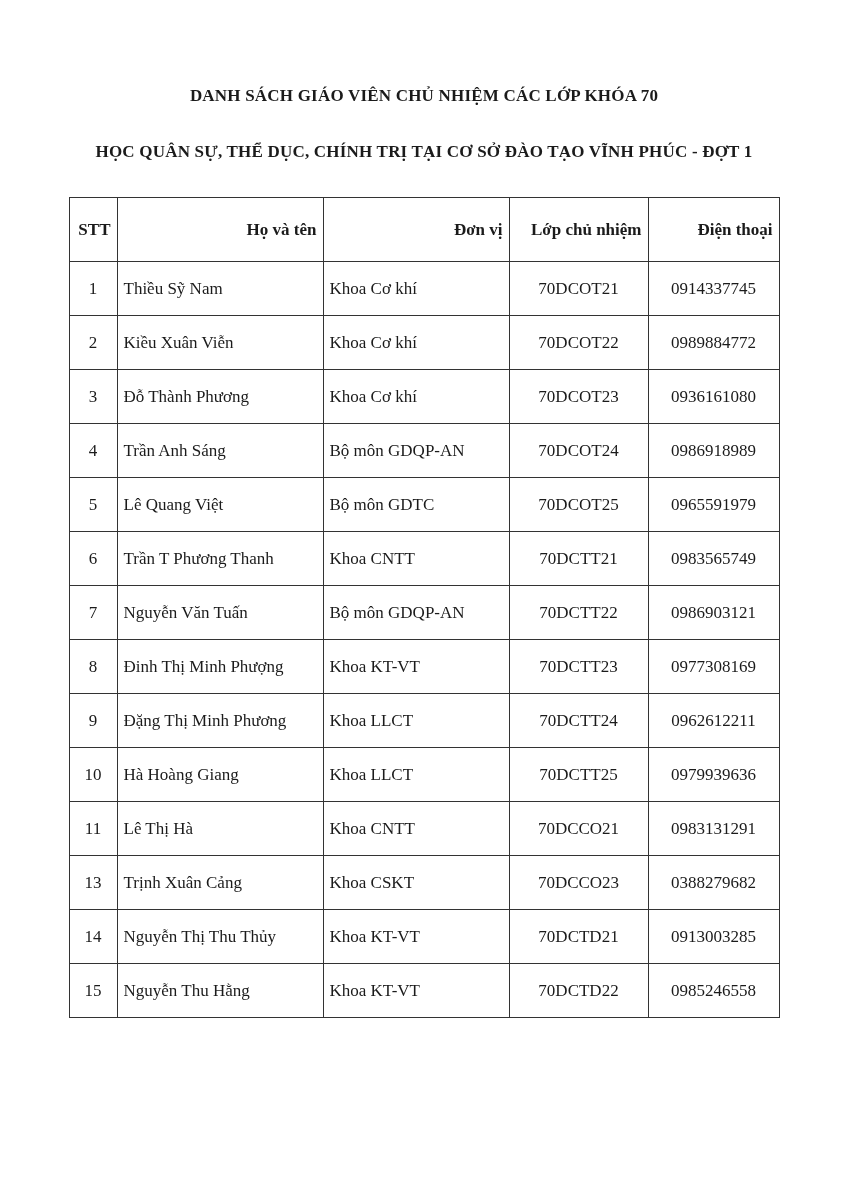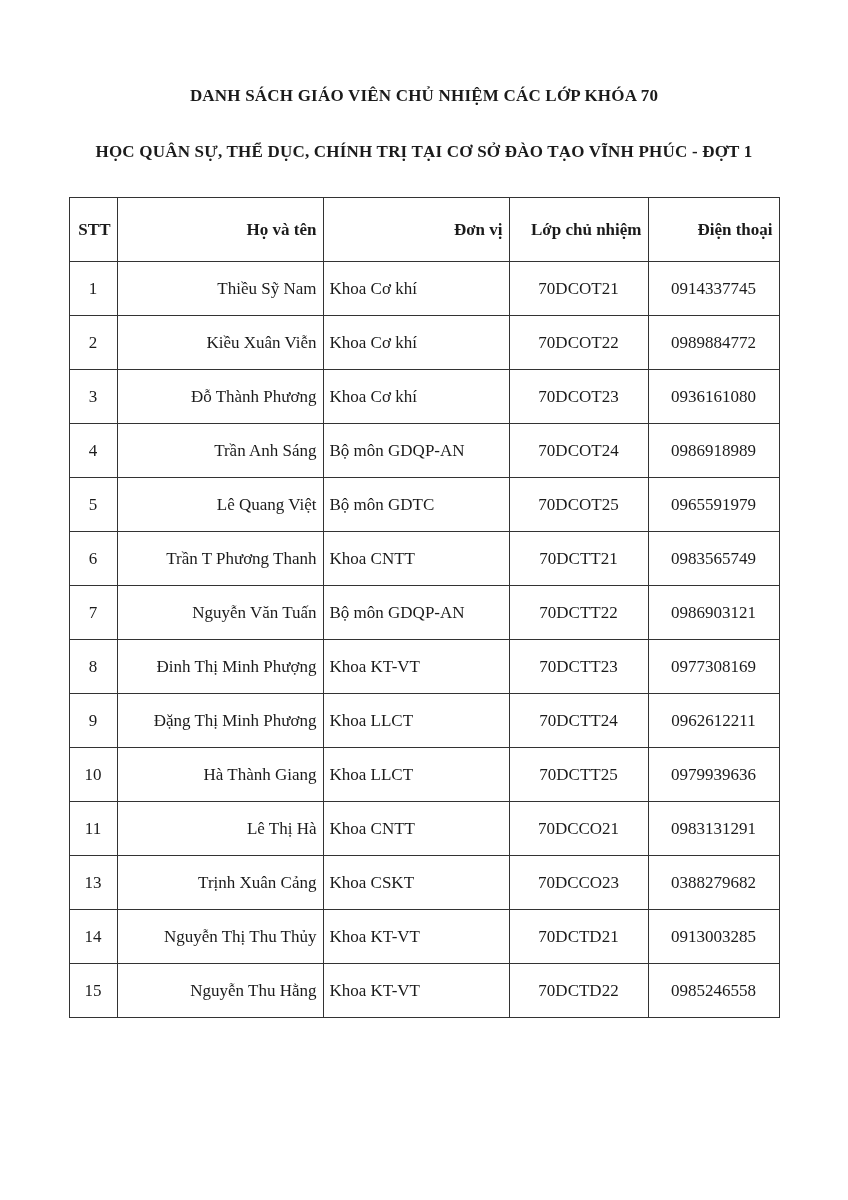--- a/index.html
+++ b/index.html
@@ -52,21 +52,21 @@
     height: 64px;
     font-weight: bold;
     text-align: right;
     font-size: 17px;
   }
   table.teacher-table td {
     height: 54px;
   }
   
   .col0 { width: 48px;  text-align: center; }
-  .col1 { width: 206px; text-align: right; padding-left: 8px; }
+  .col1 { width: 206px; text-align: left; padding-left: 8px; }
   .col2 { width: 186px; text-align: left; padding-left: 8px; }
   .col3 { width: 139px; text-align: center; }
   .col4 { width: 131px; text-align: center; }
   
   th.col1, th.col2 { text-align: center; padding-left: 6px; }
 </style>
 </head>
 <body>
 
 <div class="page">
@@ -144,21 +144,21 @@
         </tr>
         <tr>
           <td class="col0">9</td>
           <td class="col1">Đặng Thị Minh Phương</td>
           <td class="col2">Khoa LLCT</td>
           <td class="col3">70DCTT24</td>
           <td class="col4">0962612211</td>
         </tr>
         <tr>
           <td class="col0">10</td>
-          <td class="col1">Hà Thành Giang</td>
+          <td class="col1">Hà Hoàng Giang</td>
           <td class="col2">Khoa LLCT</td>
           <td class="col3">70DCTT25</td>
           <td class="col4">0979939636</td>
         </tr>
         <tr>
           <td class="col0">11</td>
           <td class="col1">Lê Thị Hà</td>
           <td class="col2">Khoa CNTT</td>
           <td class="col3">70DCCO21</td>
           <td class="col4">0983131291</td>

